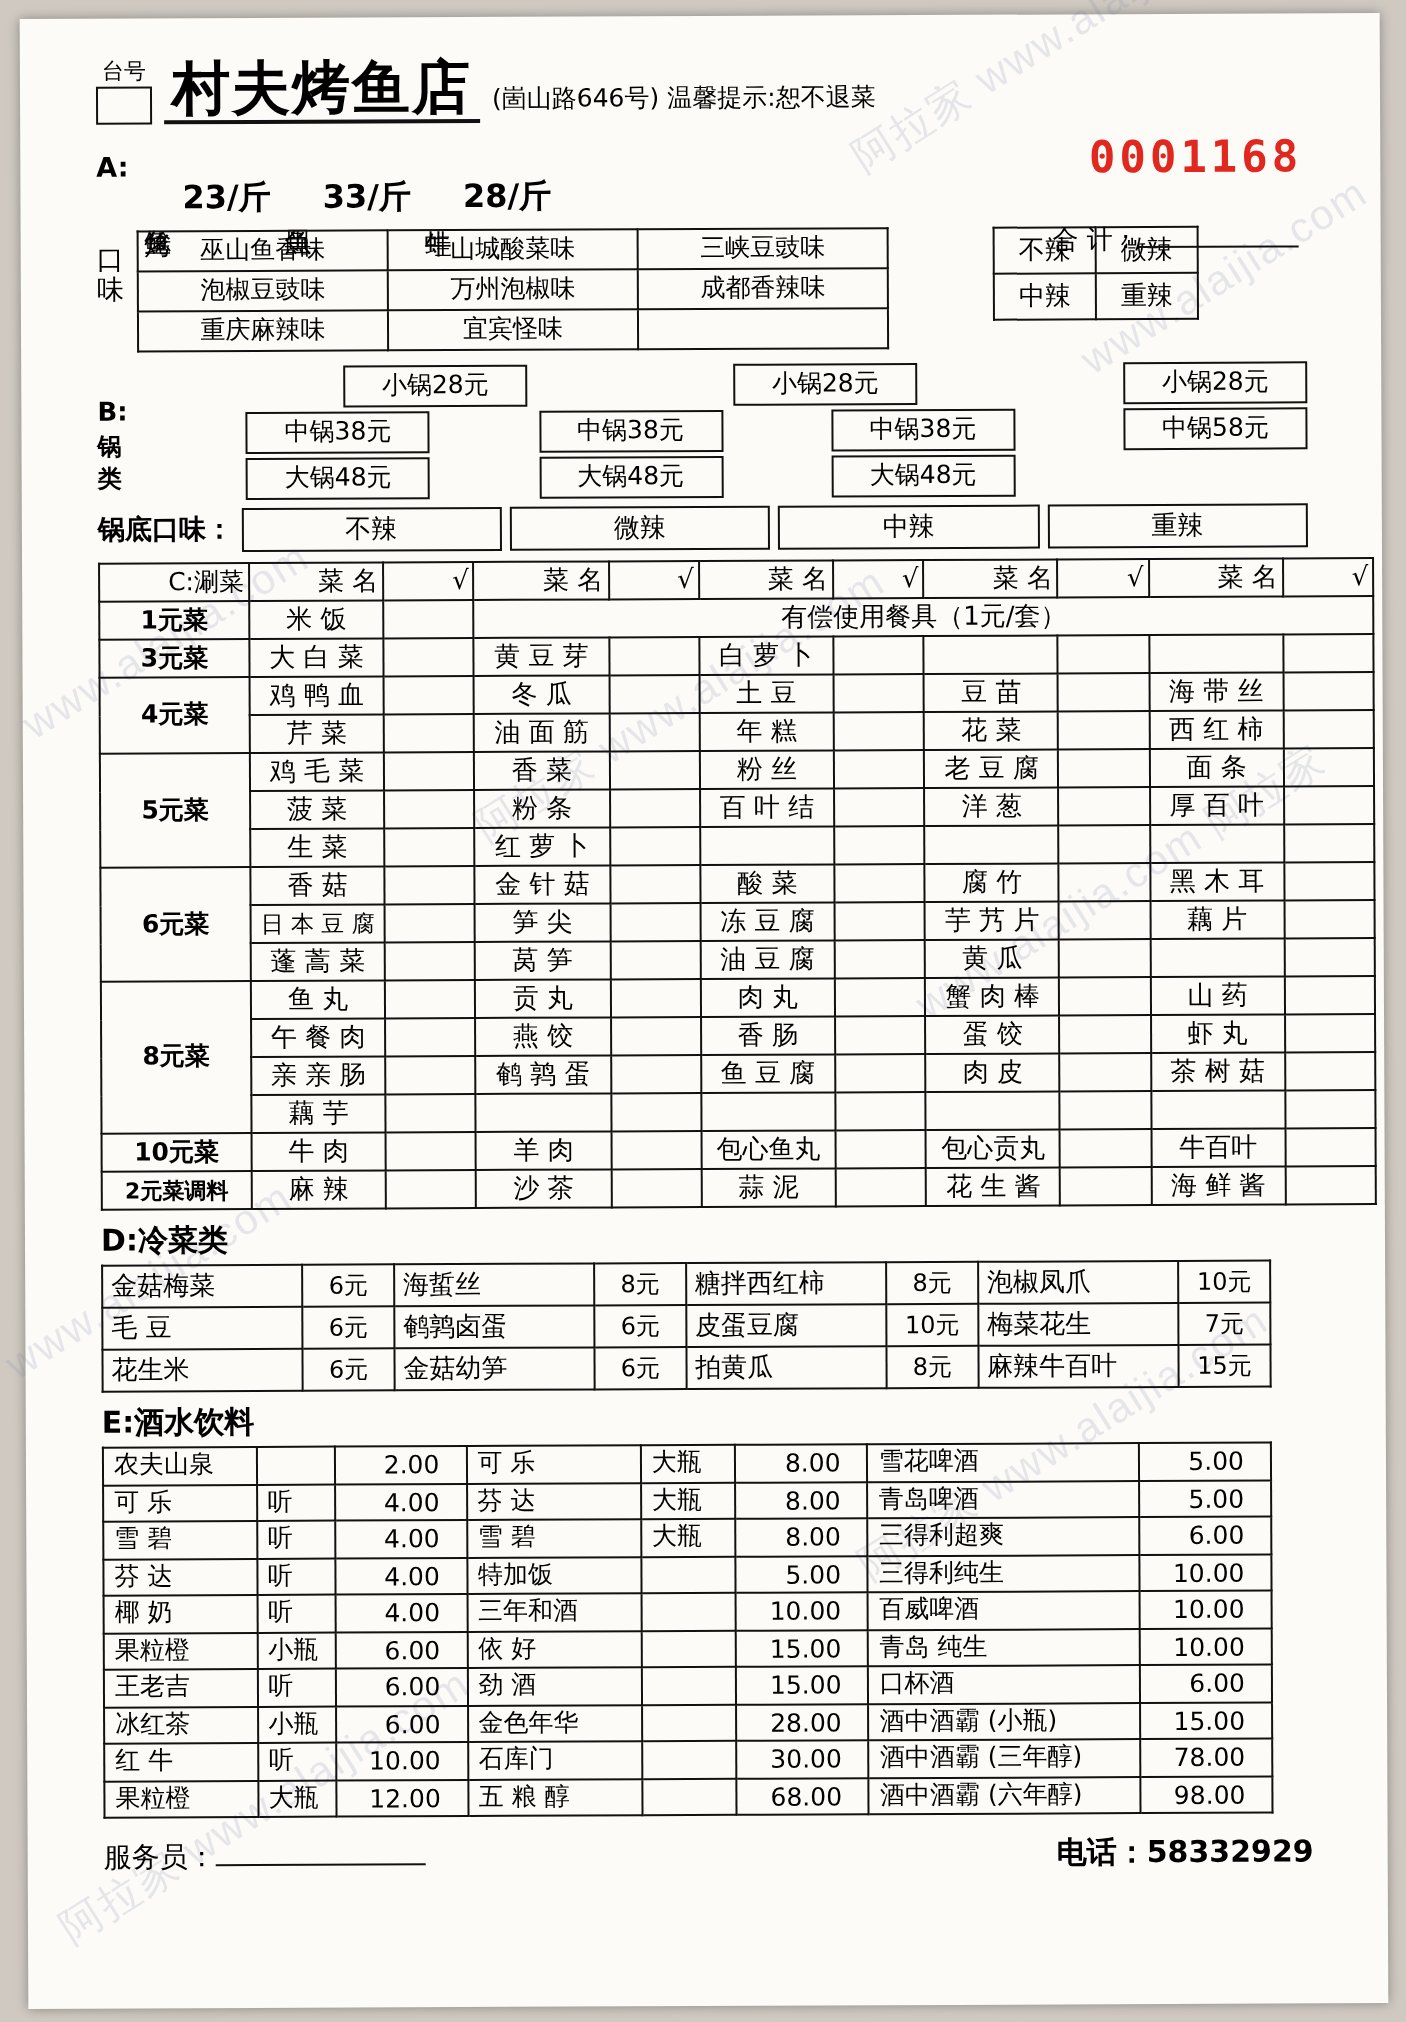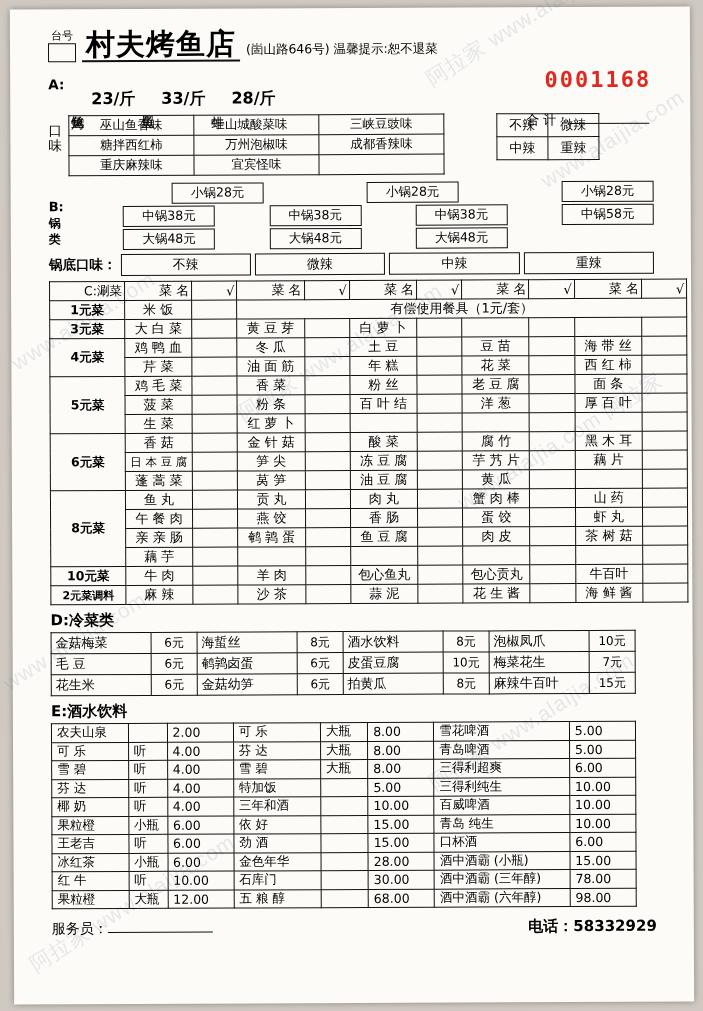--- a/index.html
+++ b/index.html
@@ -91,21 +91,21 @@
   .dtbl td.n{width:95px;}
   .dtbl td.p{width:38px;text-align:center;font-size:12px;}
 
   
   .secE{margin-top:6px;}
   .ettl{font-size:15px;font-weight:bold;}
   .etbl{margin-top:2px;font-size:12.5px;width:585px;}
   .etbl td{border:1.1px solid #111;height:17.5px;padding:0 5px;}
   .etbl td.n1{width:62px;}
   .etbl td.n2{width:26px;}
-  .etbl td.v{width:44px;text-align:left;padding-right:13px;margin-left:48px;}
+  .etbl td.v{width:44px;text-align:right;padding-right:13px;margin-left:48px;}
   .etbl td.n3{width:72px;}
   .etbl td.n4{width:34px;}
   .etbl td.n5{width:118px;}
 
   
   .foot{margin-top:10px;display:flex;align-items:flex-end;font-size:14px;}
   .foot .f1{width:190px;}
   .foot .f2{flex:1;}
   .foot u{display:inline-block;border-bottom:1px solid #111;width:105px;}
   .tel{font-size:15px;font-weight:bold;}
@@ -159,21 +159,21 @@
       <div class="flavwrap">
         <div class="flavlbl">口味</div>
         <table class="flavtbl">
           <tbody>
               <tr>
             <td style="width:112px">巫山鱼香味</td>
             <td style="width:112px">山城酸菜味</td>
             <td style="width:112px">三峡豆豉味</td>
           </tr>
           <tr>
-            <td>糖拌西红柿</td>
+            <td>泡椒豆豉味</td>
             <td>万州泡椒味</td>
             <td>成都香辣味</td>
           </tr>
           <tr>
             <td>重庆麻辣味</td>
             <td>宜宾怪味</td>
             <td></td>
           </tr>
         </tbody>
           </table>
@@ -474,21 +474,21 @@
 
       <div class="secD">
         <div class="dttl">D:冷菜类</div>
         <table class="dtbl">
           <tbody>
               <tr>
             <td class="n">金菇梅菜</td>
             <td class="p">6元</td>
             <td class="n">海蜇丝</td>
             <td class="p">8元</td>
-            <td class="n">酒水饮料</td>
+            <td class="n">糖拌西红柿</td>
             <td class="p">8元</td>
             <td class="n">泡椒凤爪</td>
             <td class="p">10元</td>
           </tr>
           <tr>
             <td class="n">毛 豆</td>
             <td class="p">6元</td>
             <td class="n">鹌鹑卤蛋</td>
             <td class="p">6元</td>
             <td class="n">皮蛋豆腐</td>

